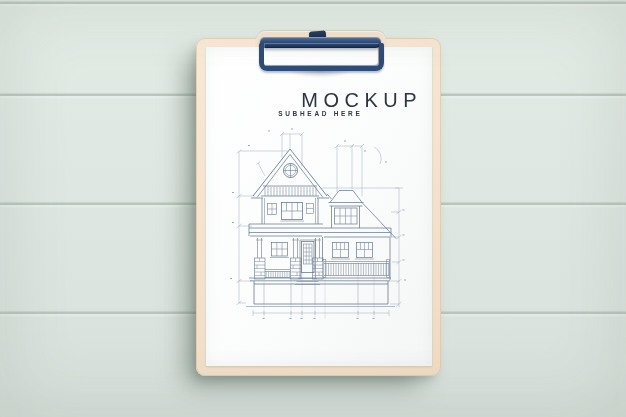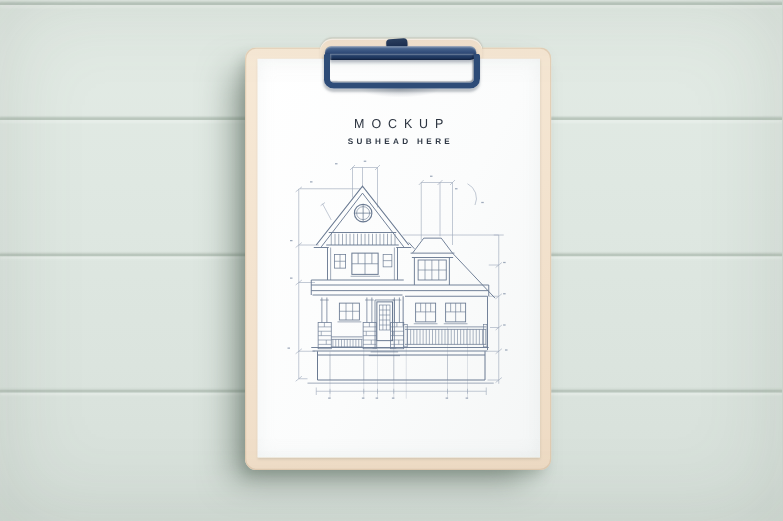--- a/index.html
+++ b/index.html
@@ -25,22 +25,22 @@
     background:linear-gradient(180deg,#f2e1cc,#f5e6d2);
     box-shadow:inset 0 1px 0 rgba(255,255,255,.5), 0 -1px 1px rgba(150,140,120,.25);
   }
   .paper{
     position:absolute;left:206px;top:47px;width:226px;height:319px;
     background:linear-gradient(120deg,#ffffff 0%,#fbfcfc 55%,#f4f6f6 100%);
     box-shadow:0 1px 2px rgba(120,120,110,.25), inset 0 0 14px rgba(190,198,200,.18);
   }
   .title{
     position:absolute;left:0;top:46px;width:100%;text-align:center;
-    font-size:10px;line-height:14px;font-weight:400;letter-spacing:5.5px;text-indent:5.5px;
-    color:#2d3541;transform:scaleY(1.04);
+    font-size:20px;line-height:14px;font-weight:400;letter-spacing:5.5px;text-indent:5.5px;
+    color:#2d3541;transform:scaleY(1.04);padding-left:40px;
   }
   .subhead{
     position:absolute;left:0;top:63px;width:100%;text-align:center;
     font-size:6.5px;line-height:8px;font-weight:700;letter-spacing:2.7px;text-indent:2.7px;
     color:#2f3845;
   }
   .blueprint{position:absolute;left:0;top:0;}
   
   .clip-shadow-paper{
     position:absolute;left:288px;top:64px;width:64px;height:14px;border-radius:50%;

